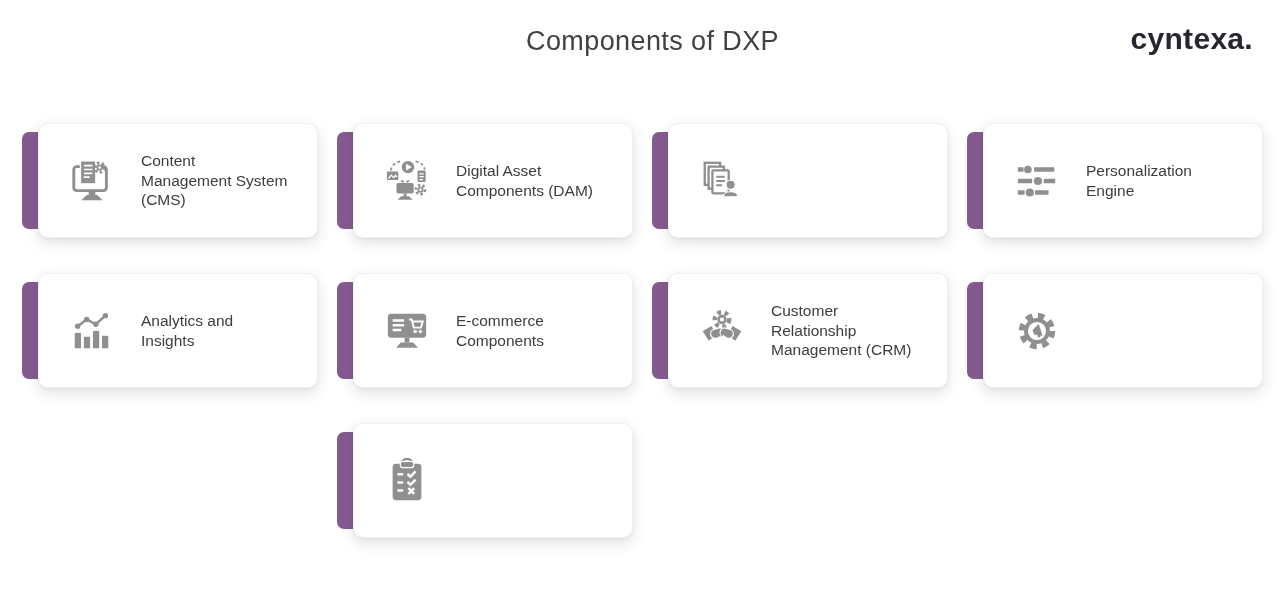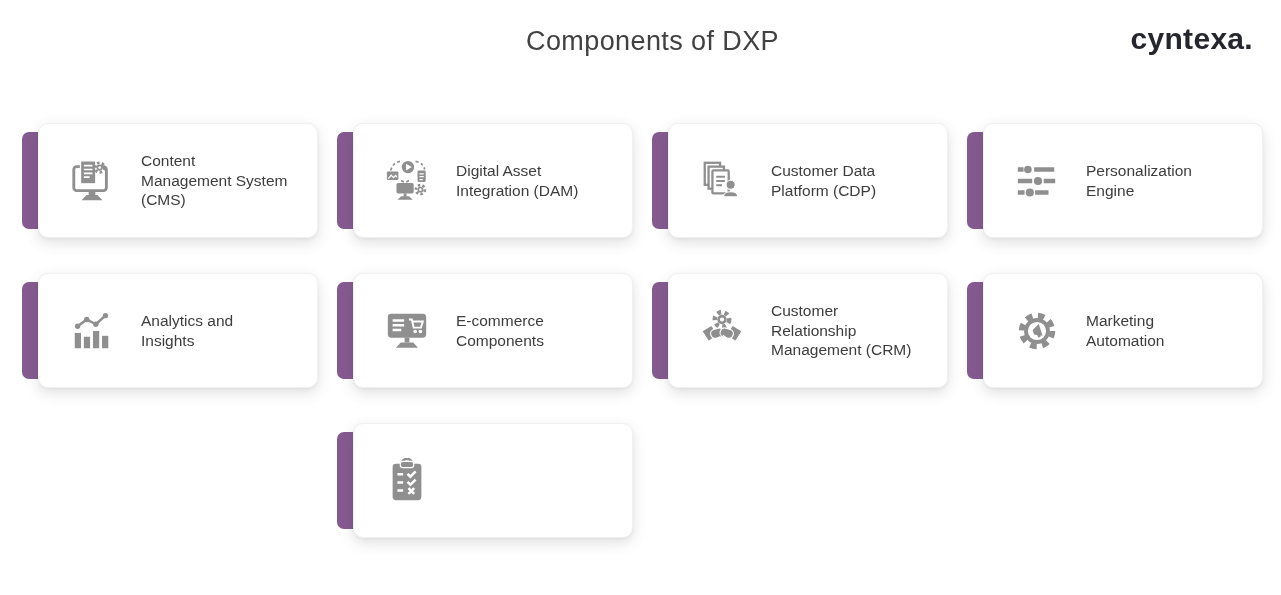--- a/index.html
+++ b/index.html
@@ -91,37 +91,35 @@
         <rect x="3" y="14" width="12" height="9" rx="1" fill="#8F8F8F"></rect>
         <path d="M4.5 21.5 l3 -3.5 l2.5 2.5 l2 -2.5 l1.5 2" stroke="#ffffff" stroke-width="1.3" fill="none"></path>
         <rect x="35" y="13" width="8.5" height="12" rx="1.2" fill="#8F8F8F"></rect>
         <path d="M37 16.5 h4.5 M37 19.5 h4.5 M37 22.5 h3.5" stroke="#ffffff" stroke-width="1.2"></path>
         <rect x="13" y="26" width="18" height="11" rx="1.8" fill="#8F8F8F"></rect>
         <path d="M20.5 37 h3 v3.5 h-3 z" fill="#8F8F8F"></path>
         <path d="M14 43.5 h16 l-4 -3.5 h-8 z" fill="#8F8F8F"></path>
         <use href="#gear" transform="translate(38,33) scale(0.9)"></use>
       </svg>
       <div class="card-label">Digital Asset
-Integration (DAM)</div>
+Components (DAM)</div>
     </div>
   </div>
 
   <div class="card-wrap">
     <div class="accent-bar"></div>
     <div class="card">
       <svg class="card-icon" viewBox="0 0 48 48">
         <rect x="6" y="5" width="16" height="23" fill="#ffffff" stroke="#8F8F8F" stroke-width="2.4"></rect>
         <rect x="10" y="9" width="16" height="23" fill="#ffffff" stroke="#8F8F8F" stroke-width="2.4"></rect>
         <rect x="14" y="13" width="17" height="24" rx="1" fill="#ffffff" stroke="#8F8F8F" stroke-width="2.4"></rect>
         <path d="M18 19.5 h9 M18 24 h9 M18 28.5 h6" stroke="#8F8F8F" stroke-width="2.2"></path>
         <circle cx="33" cy="28" r="4.8" fill="#8F8F8F" stroke="#ffffff" stroke-width="1.2"></circle>
         <path d="M25.5 40.5 c0 -7 15 -7 15 0 z" fill="#8F8F8F" stroke="#ffffff" stroke-width="1.2"></path>
       </svg>
-      <div class="card-label">Customer Data
-Platform (CDP)</div>
     </div>
   </div>
 
   <div class="card-wrap">
     <div class="accent-bar"></div>
     <div class="card">
       <svg class="card-icon" viewBox="0 0 48 48">
         <g stroke="#8F8F8F" stroke-width="4.6">
           <path d="M4 12 h6 M21 12 h21"></path>
           <path d="M4 24 h15 M31 24 h12"></path>
@@ -194,22 +192,20 @@
     <div class="card">
       <svg class="card-icon" viewBox="0 0 48 48">
         <circle cx="24" cy="24" r="16" fill="none" stroke="#8F8F8F" stroke-width="6" stroke-dasharray="6.8 5.85"></circle>
         <circle cx="24" cy="24" r="13.5" fill="#8F8F8F"></circle>
         <circle cx="24" cy="24" r="9.5" fill="#ffffff"></circle>
         <g transform="rotate(-18 24 24)">
           <path d="M20 21.5 L28 17.5 L28 30.5 L20 26.5 Z" fill="#8F8F8F"></path>
           <rect x="23" y="26.5" width="3" height="4.5" rx="1" fill="#8F8F8F"></rect>
         </g>
       </svg>
-      <div class="card-label">Marketing
-Automation</div>
     </div>
   </div>
 
   <div class="card-wrap pos-c2">
     <div class="accent-bar"></div>
     <div class="card">
       <svg class="card-icon" viewBox="0 0 48 48">
         <path d="M18 7 a6 6 0 0 1 12 0" fill="none" stroke="#8F8F8F" stroke-width="2.6"></path>
         <rect x="9" y="6" width="30" height="38" rx="3.5" fill="#8F8F8F"></rect>
         <rect x="17" y="3.5" width="14" height="6.5" rx="2.5" fill="#8F8F8F" stroke="#ffffff" stroke-width="1.2"></rect>

